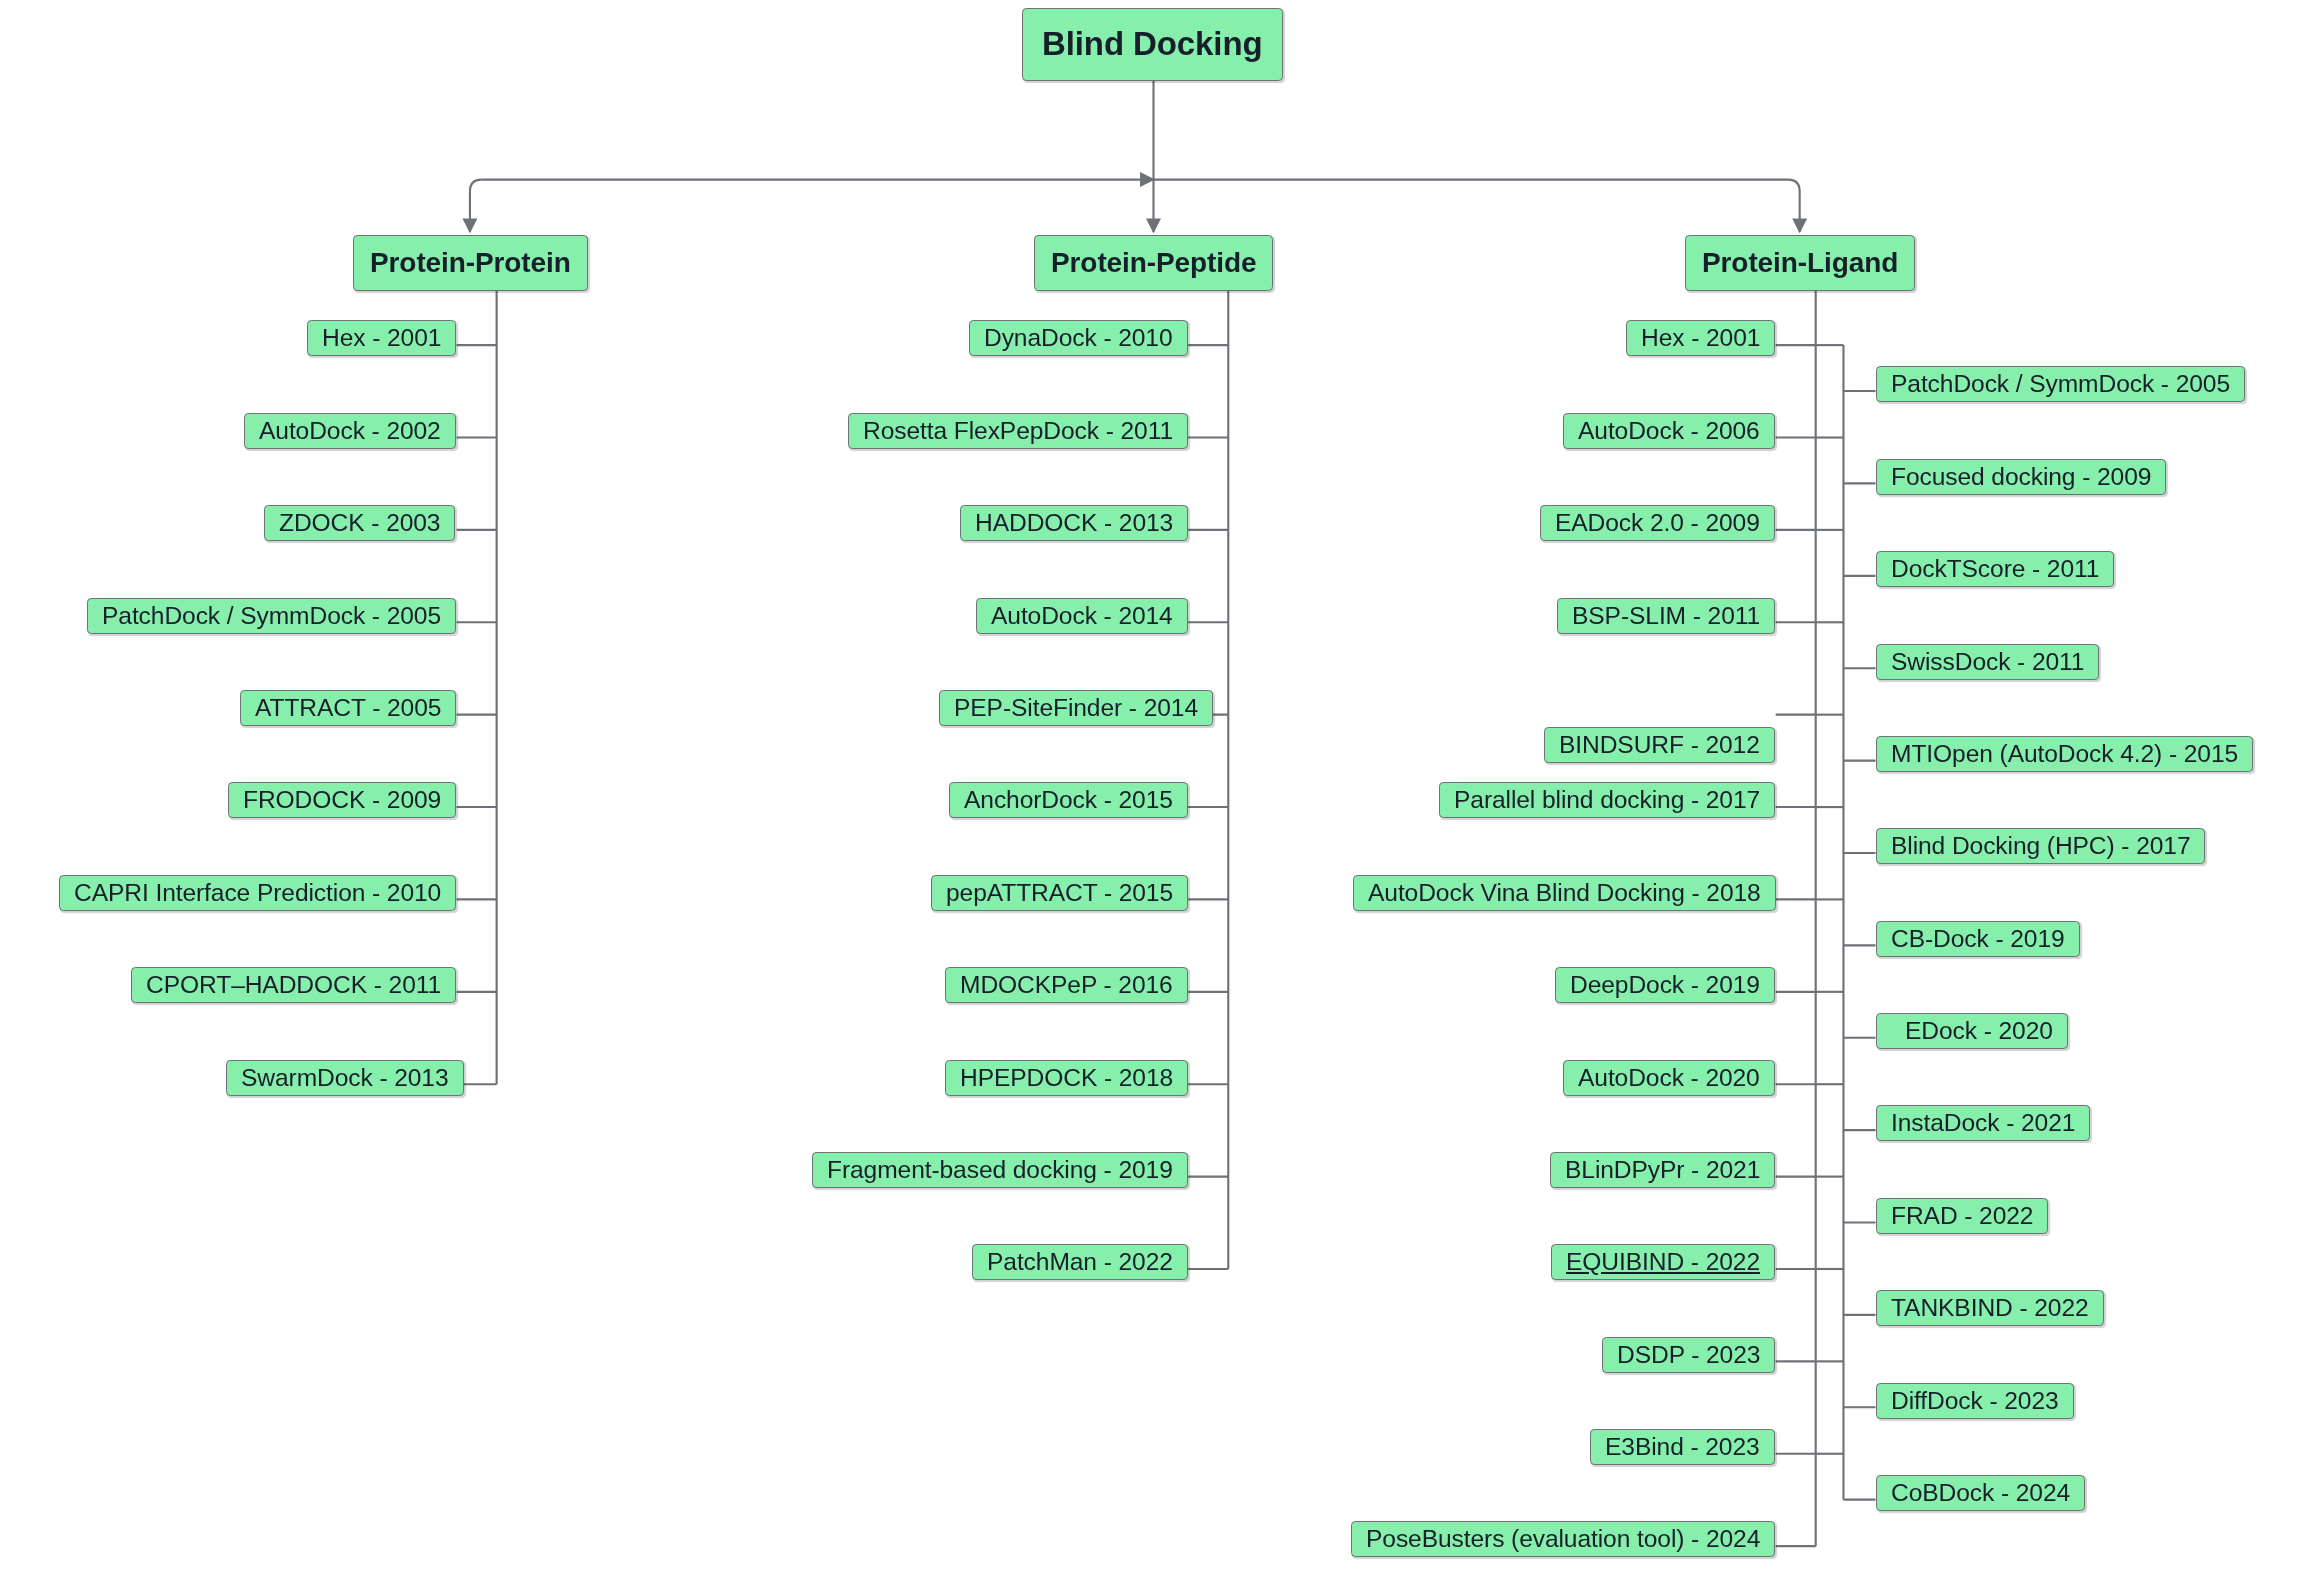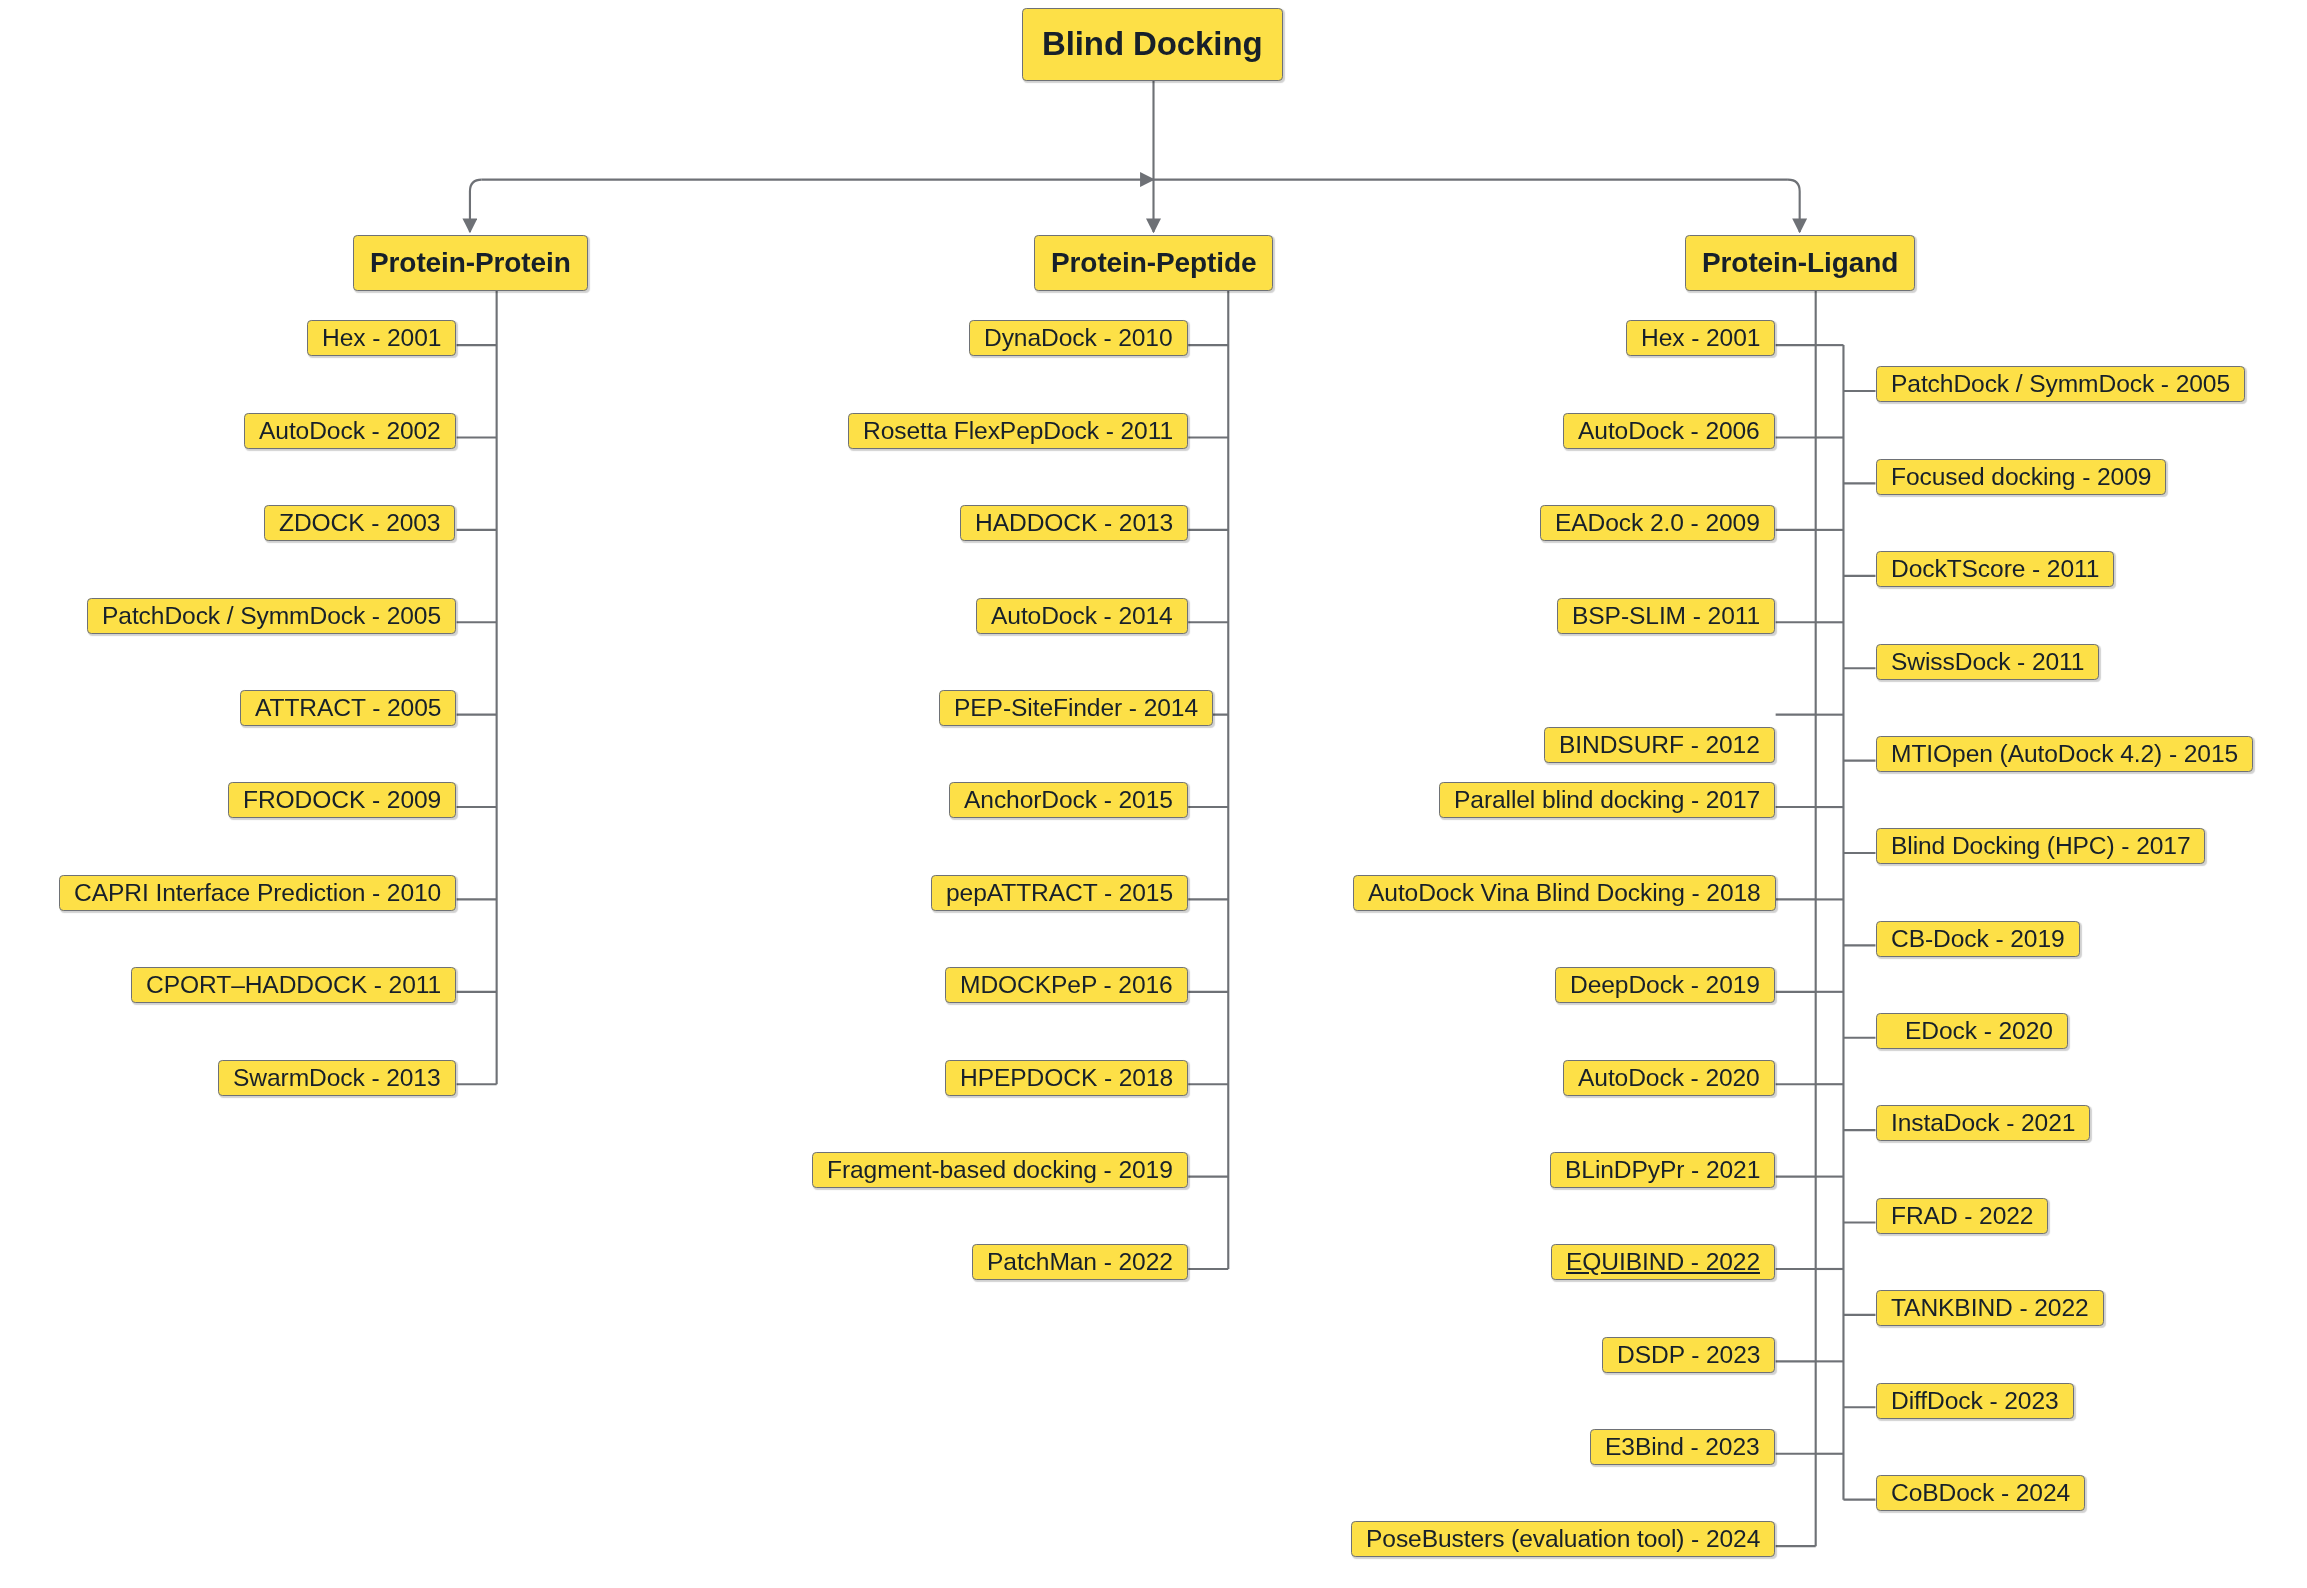--- a/index.html
+++ b/index.html
@@ -23,21 +23,21 @@
   svg.wires {
     position: absolute;
     left: 0; top: 0;
     width: 2307px;
     height: 1589px;
     pointer-events: none;
   }
   .node {
     position: absolute;
     box-sizing: border-box;
-    background: #fde047;
+    background: #86efac;
     border: 1.6px solid #6e7176;
     border-radius: 4.3px;
     color: #17202a;
     display: flex;
     align-items: center;
     justify-content: center;
     white-space: nowrap;
     box-shadow: 1.1px 1.6px 1.1px rgba(0,0,0,0.18);
     letter-spacing: -0.1px;
     text-align: right;
@@ -149,21 +149,21 @@
     <div class="node branch" style="left: 1034px; top: 235px;">Protein-Peptide</div>
     <div class="node branch" style="left: 1685px; top: 235px;">Protein-Ligand</div>
     <div class="node leaf" style="top: 320px; left: 307px;">Hex - 2001</div>
     <div class="node leaf" style="top: 413px; left: 244px;">AutoDock - 2002</div>
     <div class="node leaf" style="top: 505px; left: 264px;">ZDOCK - 2003</div>
     <div class="node leaf" style="top: 598px; left: 87px;">PatchDock / SymmDock - 2005</div>
     <div class="node leaf" style="top: 690px; left: 240px;">ATTRACT - 2005</div>
     <div class="node leaf" style="top: 782px; left: 228px;">FRODOCK - 2009</div>
     <div class="node leaf" style="top: 875px; left: 59px;">CAPRI Interface Prediction - 2010</div>
     <div class="node leaf" style="top: 967px; left: 131px;">CPORT–HADDOCK - 2011</div>
-    <div class="node leaf" style="top: 1060px; left: 218px;">SwarmDock - 2013</div>
+    <div class="node leaf" style="top: 1060px; left: 226px;">SwarmDock - 2013</div>
     <div class="node leaf" style="top: 320px; left: 969px;">DynaDock - 2010</div>
     <div class="node leaf" style="top: 413px; left: 848px;">Rosetta FlexPepDock - 2011</div>
     <div class="node leaf" style="top: 505px; left: 960px;">HADDOCK - 2013</div>
     <div class="node leaf" style="top: 598px; left: 976px;">AutoDock - 2014</div>
     <div class="node leaf" style="top: 690px; left: 939px;">PEP-SiteFinder - 2014</div>
     <div class="node leaf" style="top: 782px; left: 949px;">AnchorDock - 2015</div>
     <div class="node leaf" style="top: 875px; left: 931px;">pepATTRACT - 2015</div>
     <div class="node leaf" style="top: 967px; left: 945px;">MDOCKPeP - 2016</div>
     <div class="node leaf" style="top: 1060px; left: 945px;">HPEPDOCK - 2018</div>
     <div class="node leaf" style="top: 1152px; left: 812px;">Fragment-based docking - 2019</div>

